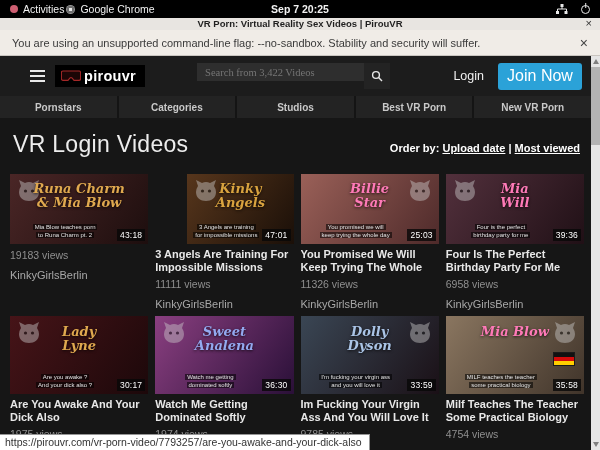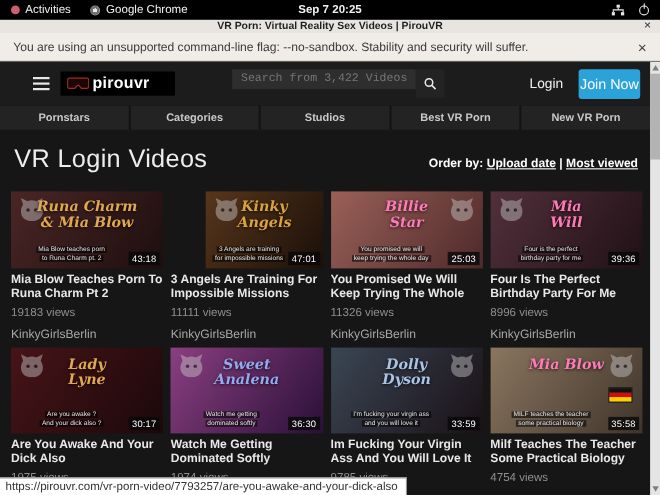--- a/index.html
+++ b/index.html
@@ -2,21 +2,21 @@
 <html><head>
 <meta charset="utf-8">
 <style>
   * { margin:0; padding:0; box-sizing:border-box; }
   html,body { width:600px; height:450px; overflow:hidden; background:#161616;
               font-family:"Liberation Sans", sans-serif; }
 
   
   .gnome-bar { height:18px; background:#000; color:#f2f2f2; display:flex; align-items:center;
                font-size:10.5px; position:relative; }
-  .gnome-left { display:flex; align-items:center; gap:18px; padding-left:10px; }
+  .gnome-left { display:flex; align-items:center; gap:2px; padding-left:10px; }
   .gnome-item { display:flex; align-items:center; gap:5px; }
   .act-dot { width:8px; height:8px; border-radius:50%; background:#ce5f72; }
   .chrome-dot { width:9px; height:9px; border-radius:50%;
                 background:radial-gradient(circle at 50% 50%, #e8e8e8 0 28%, #6f6f6f 30% 60%, #9a9a9a 62%); }
   .gnome-clock { position:absolute; left:0; right:0; text-align:center; font-weight:bold; }
   .gnome-right { margin-left:auto; display:flex; align-items:center; gap:13px; padding-right:10px; }
   .power-ico { width:9px; height:9px; border:1.4px solid #e8e8e8; border-radius:50%; position:relative; }
   .power-ico::after { content:""; position:absolute; left:50%; top:-3px; transform:translateX(-50%);
                       width:1.6px; height:5px; background:#e8e8e8; }
 
@@ -29,29 +29,29 @@
   .warning-bar { height:26px; background:#f0ece7; border-bottom:1px solid #c9c5c0; display:flex;
                  align-items:center; padding:0 12px; font-size:11px; color:#3a3a3a; }
   .warn-close { margin-left:auto; font-size:14px; color:#444; line-height:1; cursor:default; }
 
   
   .site { position:relative; height:394px; background:#161616; overflow:hidden; }
 
   .site-header { height:40px; background:#1c1c1c; display:flex; align-items:center; padding-left:30px; }
   .hamburger { width:15px; display:flex; flex-direction:column; gap:2.5px; margin-right:10px; }
   .hamburger span { display:block; height:2.5px; background:#e8e8e8; }
-  .logo { display:flex; align-items:center; background:#000; padding:3px 23px 3px 6px; gap:3px; }
+  .logo { display:flex; align-items:center; background:#000; padding:3px 9px 3px 6px; gap:3px; }
   .logo-txt { color:#fff; font-weight:bold; font-size:14.5px; letter-spacing:.3px; }
   .search-wrap { display:flex; margin-left:52px; }
   .search-input { width:167px; height:18px; background:#2e2e2e; border:none; color:#8a8a8a;
-                  font-size:10.5px; padding:0 8px; font-family:Liberation Mono, monospace; outline:none; }
+                  font-size:10.5px; padding:0 8px; font-family:Liberation Serif, serif; outline:none; }
   .search-btn { width:26px; height:26px; background:#232323; border:none; display:flex;
                 align-items:center; justify-content:center; }
   .login { margin-left:auto; color:#f0f0f0; font-size:12.5px; margin-right:14px; }
-  .join-btn { width:56px; height:27px; border:none; border-radius:3px; color:#fff; font-size:13px;
+  .join-btn { width:84px; height:27px; border:none; border-radius:3px; color:#fff; font-size:16px;
               margin-right:18px; font-family:"Liberation Sans", sans-serif; }
 
   .nav { display:grid; grid-template-columns:repeat(5,1fr); gap:2px; height:22px; margin-right:9px;
          background:#141414; }
   .nav-item { background:#232323; color:#c9c9c9; font-size:10px; font-weight:bold;
               display:flex; align-items:center; justify-content:center; }
 
   .page-head { display:flex; align-items:baseline; padding:13px 20px 11px 13px; }
   .page-title { color:#ededed; font-size:23px; font-weight:400; letter-spacing:.3px; }
   .order-by { margin-left:auto; font-size:11px; color:#fff; font-weight:bold; }
@@ -183,21 +183,20 @@
         <path d="M4 7L2 1l6 3q4-2 8 0l6-3-2 6q2 3 2 6c0 6-4.5 9-10 9S2 19 2 13q0-3 2-6z" fill="rgba(205,205,205,.8)"></path>
         <circle cx="8.5" cy="12" r="1.6" fill="#222"></circle>
         <circle cx="15.5" cy="12" r="1.6" fill="#222"></circle>
       </svg>
       <div class="overlay" style="color: rgb(224, 169, 79);">Runa Charm
 &amp; Mia Blow</div>
       <div class="caption"><span>Mia Blow teaches porn</span><br><span>to Runa Charm pt. 2</span></div>
 
       <span class="dur">43:18</span>
     </div>
-    <div class="vtitle">Mia Blow Teaches Porn To Runa Charm Pt 2</div>
     <div class="views">19183 views</div>
     <div class="studio">KinkyGirlsBerlin</div>
   </div>
       <div class="card">
     <div class="thumb" style="background: linear-gradient(125deg, rgb(87, 54, 28), rgb(26, 15, 8)); margin-left: 32px;">
       <svg class="catlogo" width="24" height="22" viewBox="0 0 24 22">
         <path d="M4 7L2 1l6 3q4-2 8 0l6-3-2 6q2 3 2 6c0 6-4.5 9-10 9S2 19 2 13q0-3 2-6z" fill="rgba(205,205,205,.8)"></path>
         <circle cx="8.5" cy="12" r="1.6" fill="#222"></circle>
         <circle cx="15.5" cy="12" r="1.6" fill="#222"></circle>
       </svg>
@@ -235,21 +234,21 @@
         <circle cx="8.5" cy="12" r="1.6" fill="#222"></circle>
         <circle cx="15.5" cy="12" r="1.6" fill="#222"></circle>
       </svg>
       <div class="overlay" style="color: rgb(255, 122, 184);">Mia
 Will</div>
       <div class="caption"><span>Four is the perfect</span><br><span>birthday party for me</span></div>
 
       <span class="dur">39:36</span>
     </div>
     <div class="vtitle">Four Is The Perfect Birthday Party For Me</div>
-    <div class="views">8996 views</div>
+    <div class="views">6958 views</div>
     <div class="studio">KinkyGirlsBerlin</div>
   </div>
     </div>
   <div class="grid-row" id="row2">
       <div class="card">
     <div class="thumb" style="background: linear-gradient(125deg, rgb(70, 20, 24), rgb(28, 8, 10));">
       <svg class="catlogo" width="24" height="22" viewBox="0 0 24 22">
         <path d="M4 7L2 1l6 3q4-2 8 0l6-3-2 6q2 3 2 6c0 6-4.5 9-10 9S2 19 2 13q0-3 2-6z" fill="rgba(205,205,205,.8)"></path>
         <circle cx="8.5" cy="12" r="1.6" fill="#222"></circle>
         <circle cx="15.5" cy="12" r="1.6" fill="#222"></circle>

